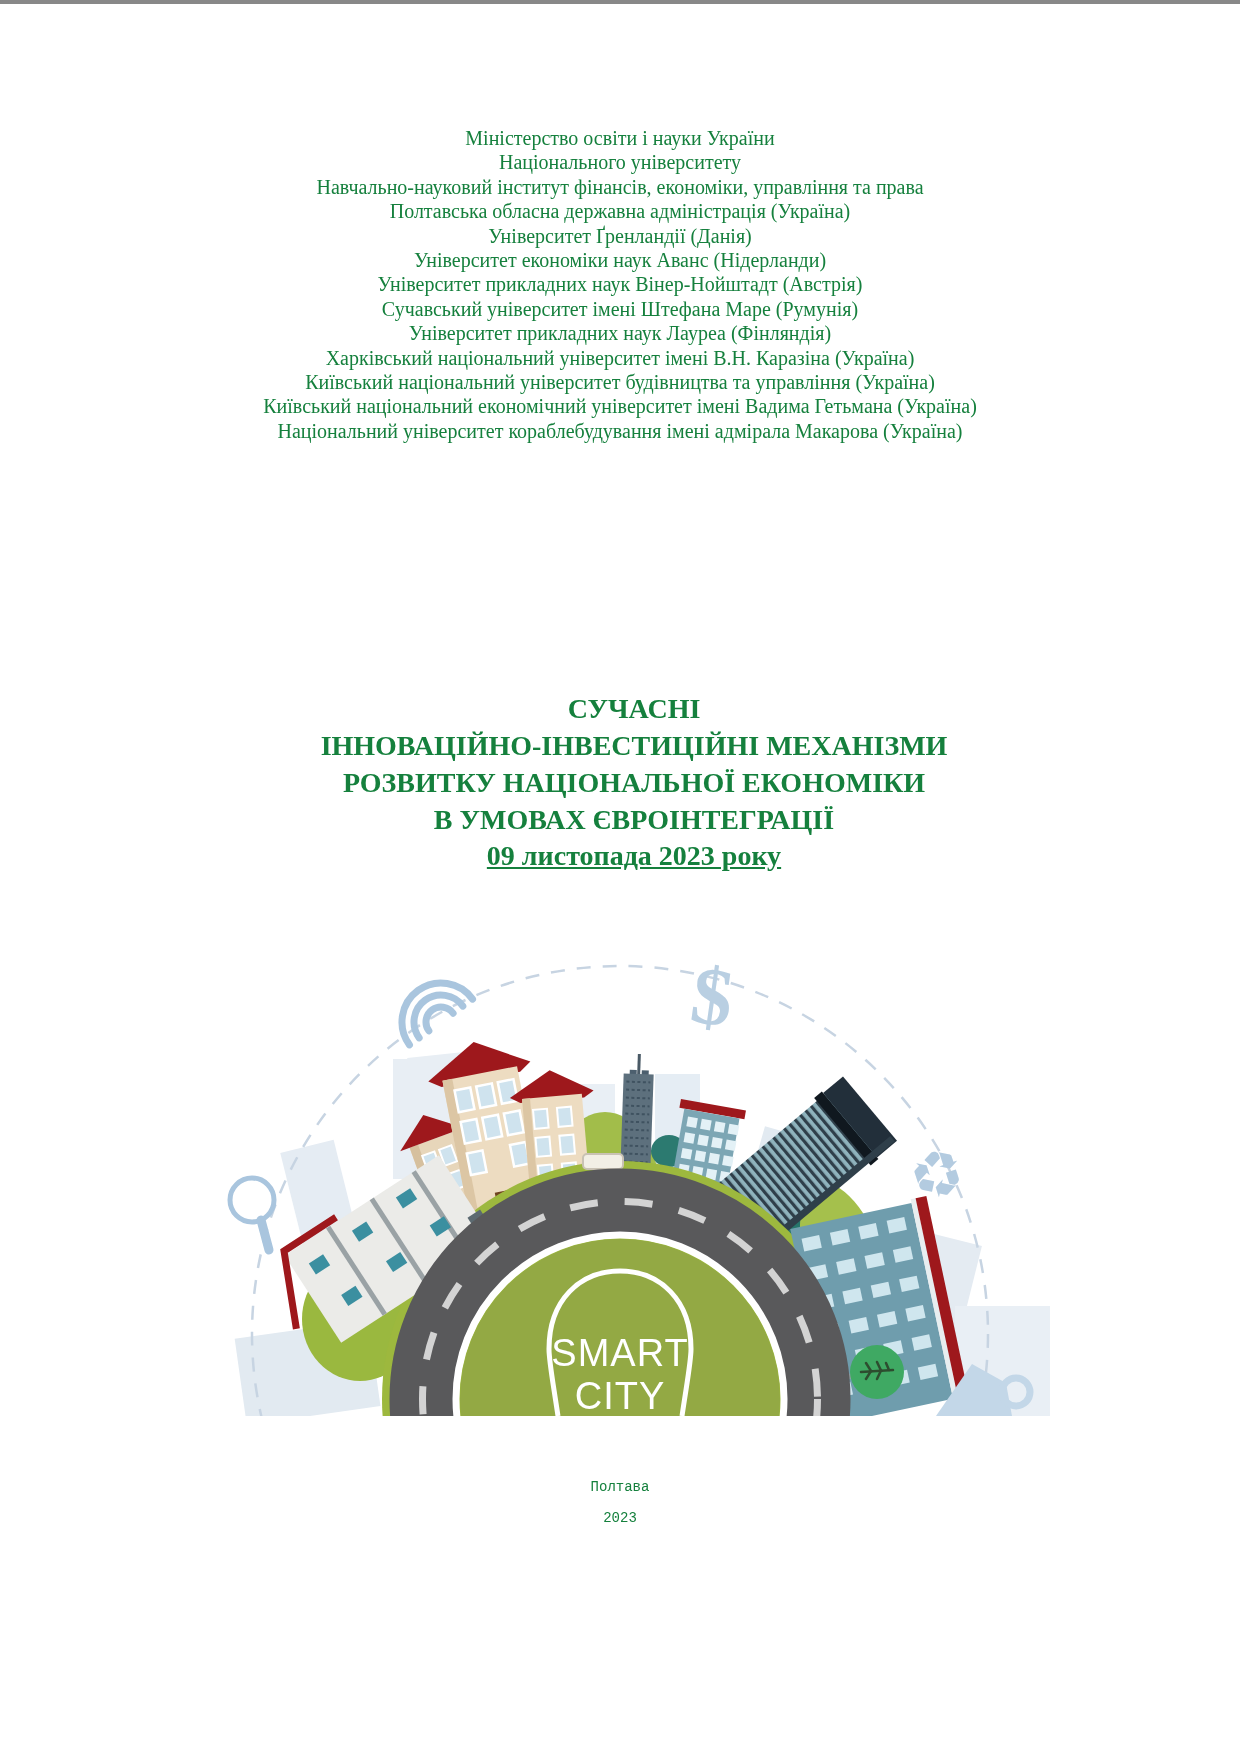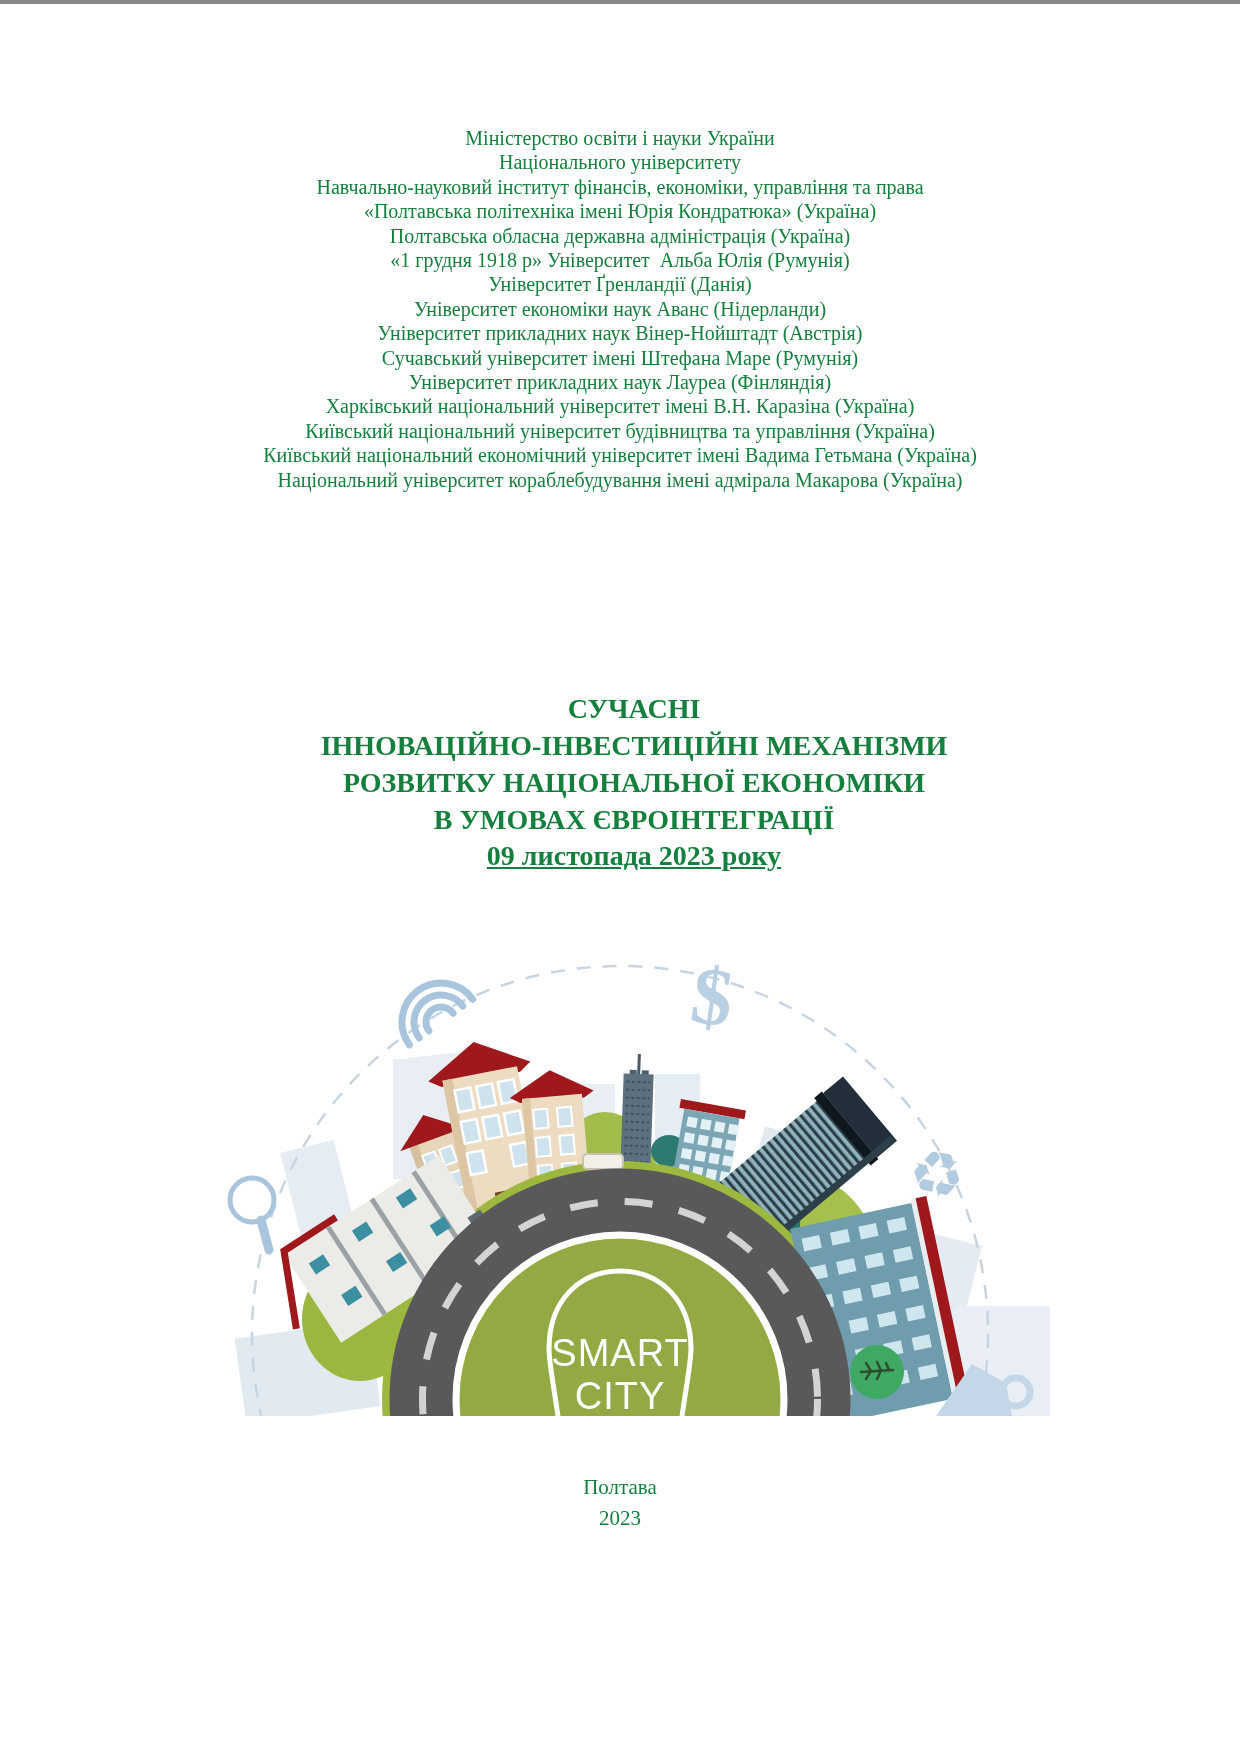--- a/index.html
+++ b/index.html
@@ -9,34 +9,32 @@
     font-family:"Liberation Serif","DejaVu Serif",serif;color:#15803d;
   }
   .header-block{position:absolute;top:122px;left:0;width:100%;text-align:center;}
   .doc-line{font-size:20px;line-height:24.4px;white-space:pre-wrap;}
   .title-block{position:absolute;top:686px;left:14px;width:100%;text-align:center;font-weight:bold;}
   .title-line{font-size:28px;line-height:37px;}
   .date-line{font-size:28px;line-height:36px;text-decoration:underline;}
   .illustration{position:absolute;top:900px;left:0;width:1240px;height:512px;overflow:hidden;}
   .illustration svg{display:block;}
   .footer-block{position:absolute;top:1468px;left:0;width:100%;text-align:center;}
-  .footer-line{font-size:21px;line-height:31px;}
+  .footer-line{font-size:14px;line-height:31px;font-family:Liberation Mono, monospace;}
 </style>
 </head>
 <body>
 
 <div class="page">
 
   <div class="header-block">
     <div class="doc-line">Міністерство освіти і науки України</div>
     <div class="doc-line">Національного університету</div>
     <div class="doc-line">Навчально-науковий інститут фінансів, економіки, управління та права</div>
-    <div class="doc-line">«Полтавська політехніка імені Юрія Кондратюка» (Україна)</div>
     <div class="doc-line">Полтавська обласна державна адміністрація (Україна)</div>
-    <div class="doc-line">«1 грудня 1918 р» Університет  Альба Юлія (Румунія)</div>
     <div class="doc-line">Університет Ґренландії (Данія)</div>
     <div class="doc-line">Університет економіки наук Аванс (Нідерланди)</div>
     <div class="doc-line">Університет прикладних наук Вінер-Нойштадт (Австрія)</div>
     <div class="doc-line">Сучавський університет імені Штефана Маре (Румунія)</div>
     <div class="doc-line">Університет прикладних наук Лауреа (Фінляндія)</div>
     <div class="doc-line">Харківський національний університет імені В.Н. Каразіна (Україна)</div>
     <div class="doc-line">Київський національний університет будівництва та управління (Україна)</div>
     <div class="doc-line">Київський національний економічний університет імені Вадима Гетьмана (Україна)</div>
     <div class="doc-line">Національний університет кораблебудування імені адмірала Макарова (Україна)</div>
   </div>

